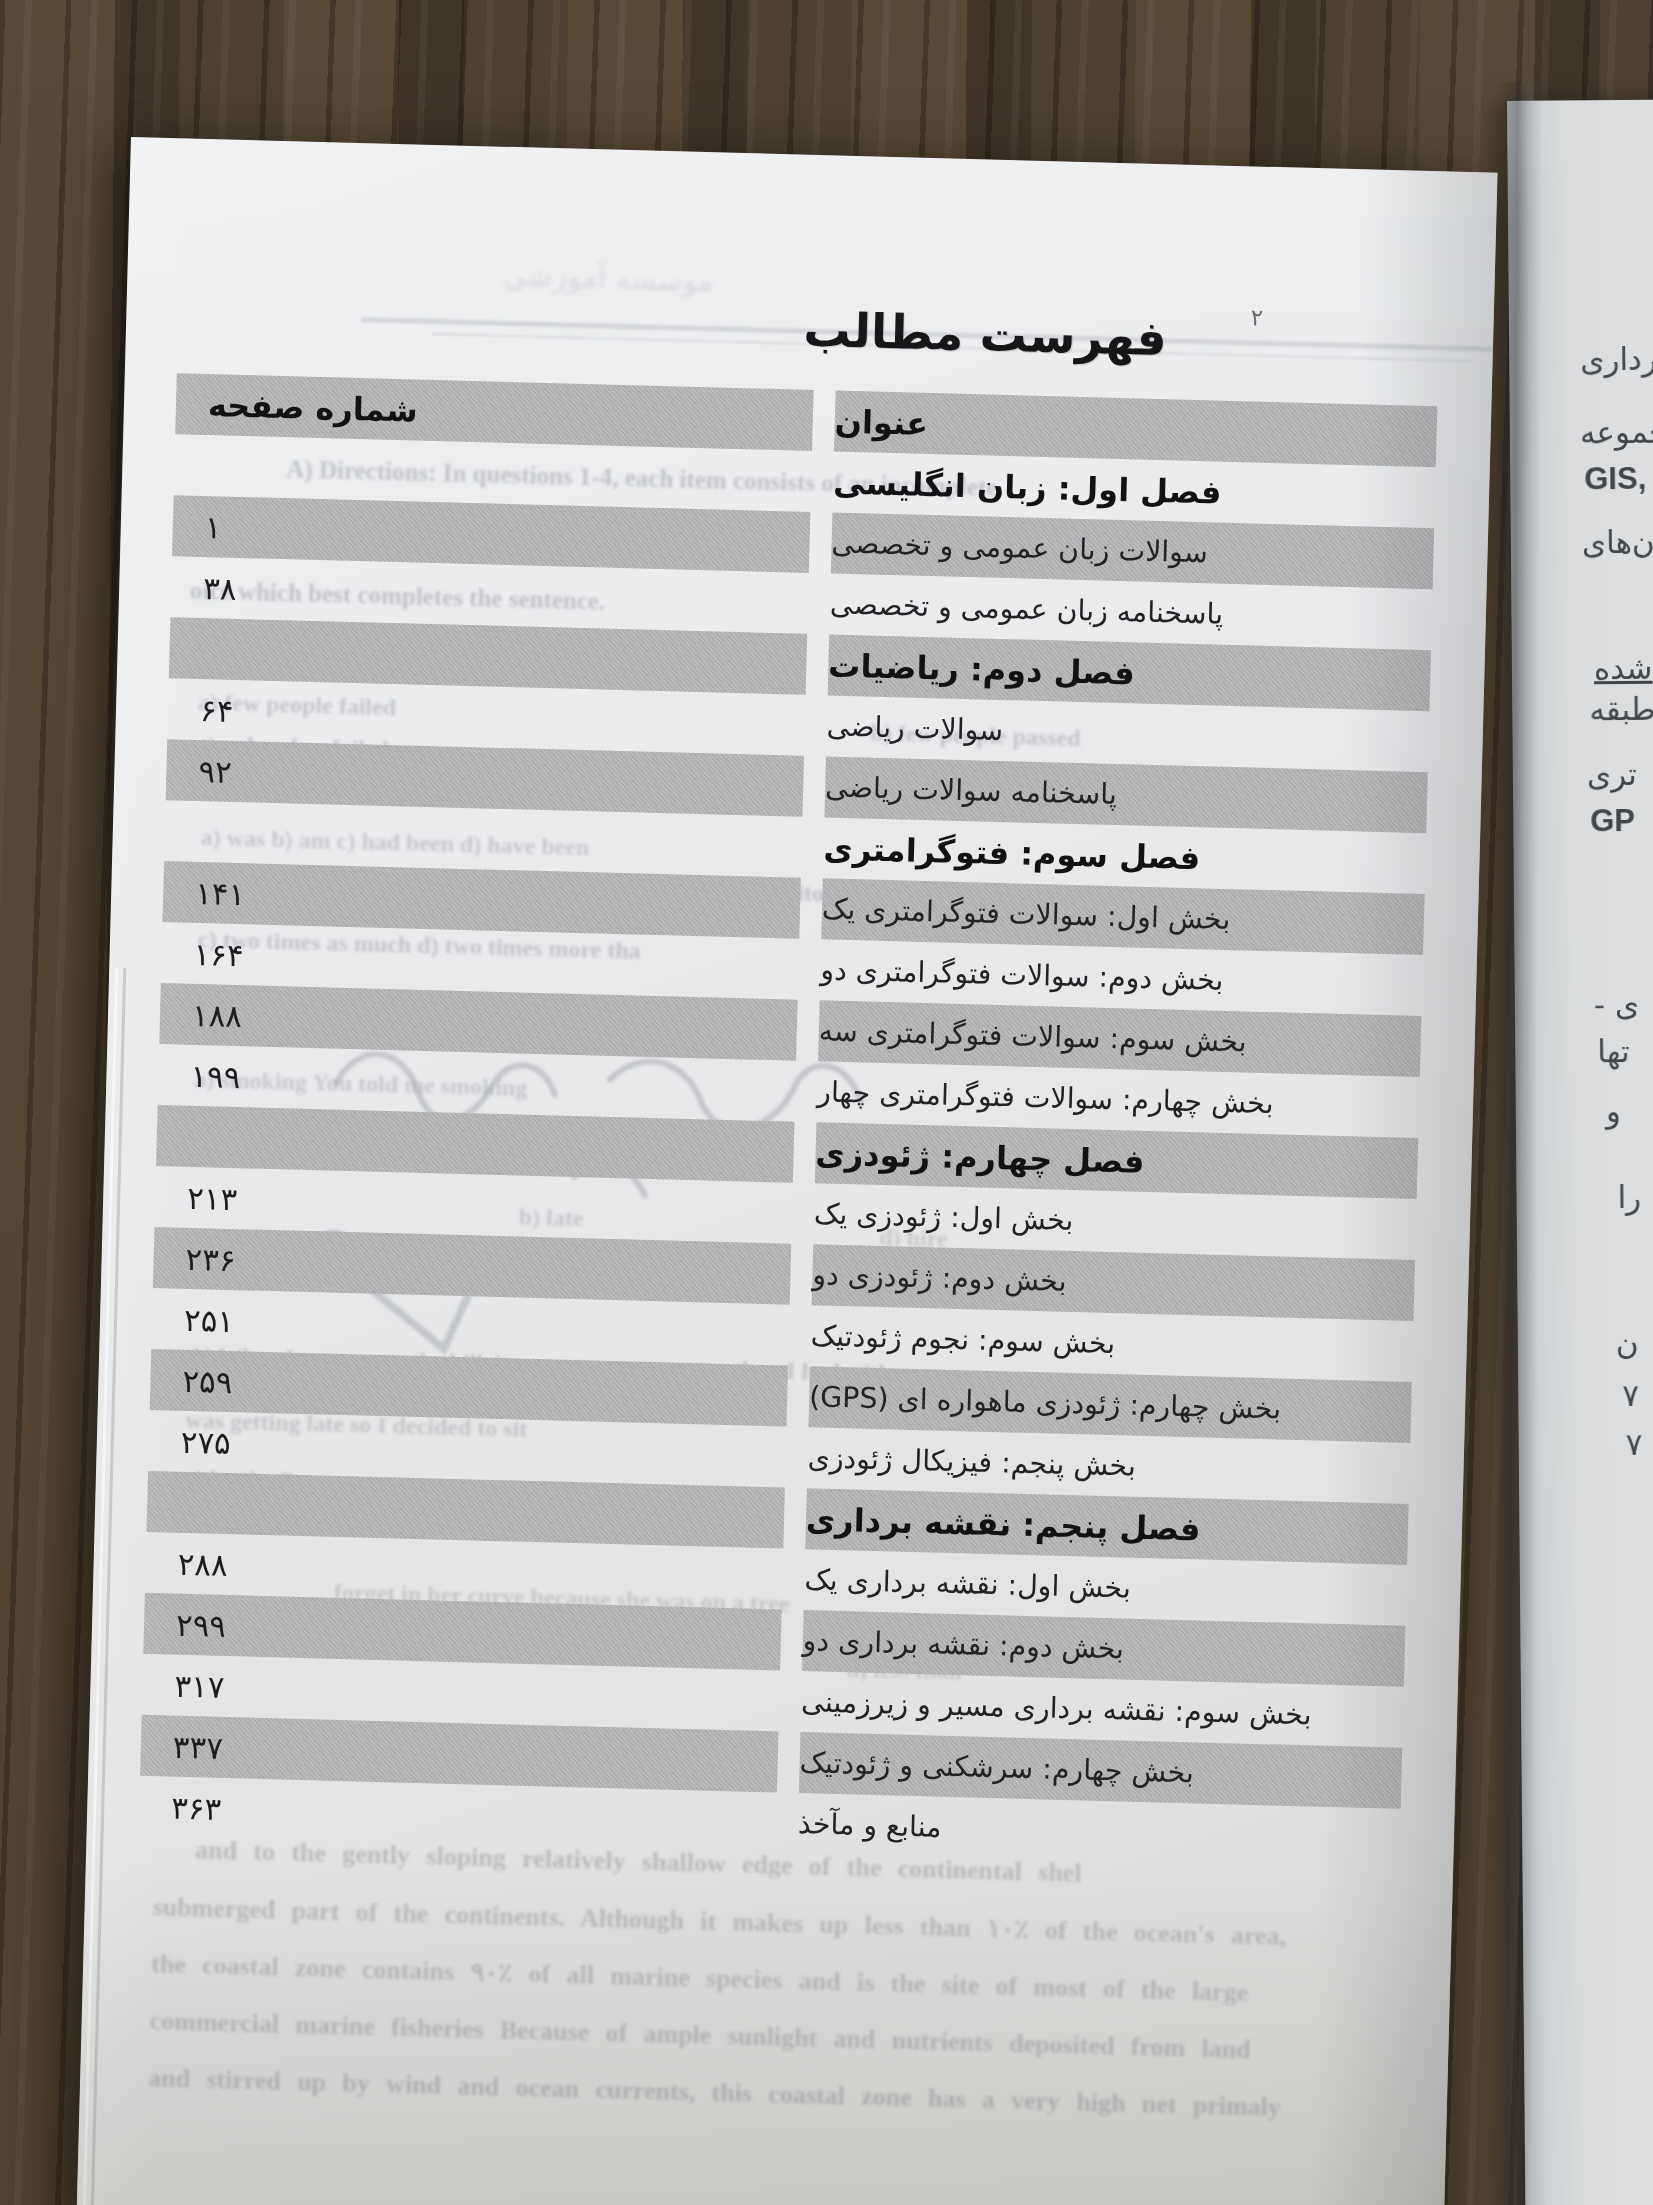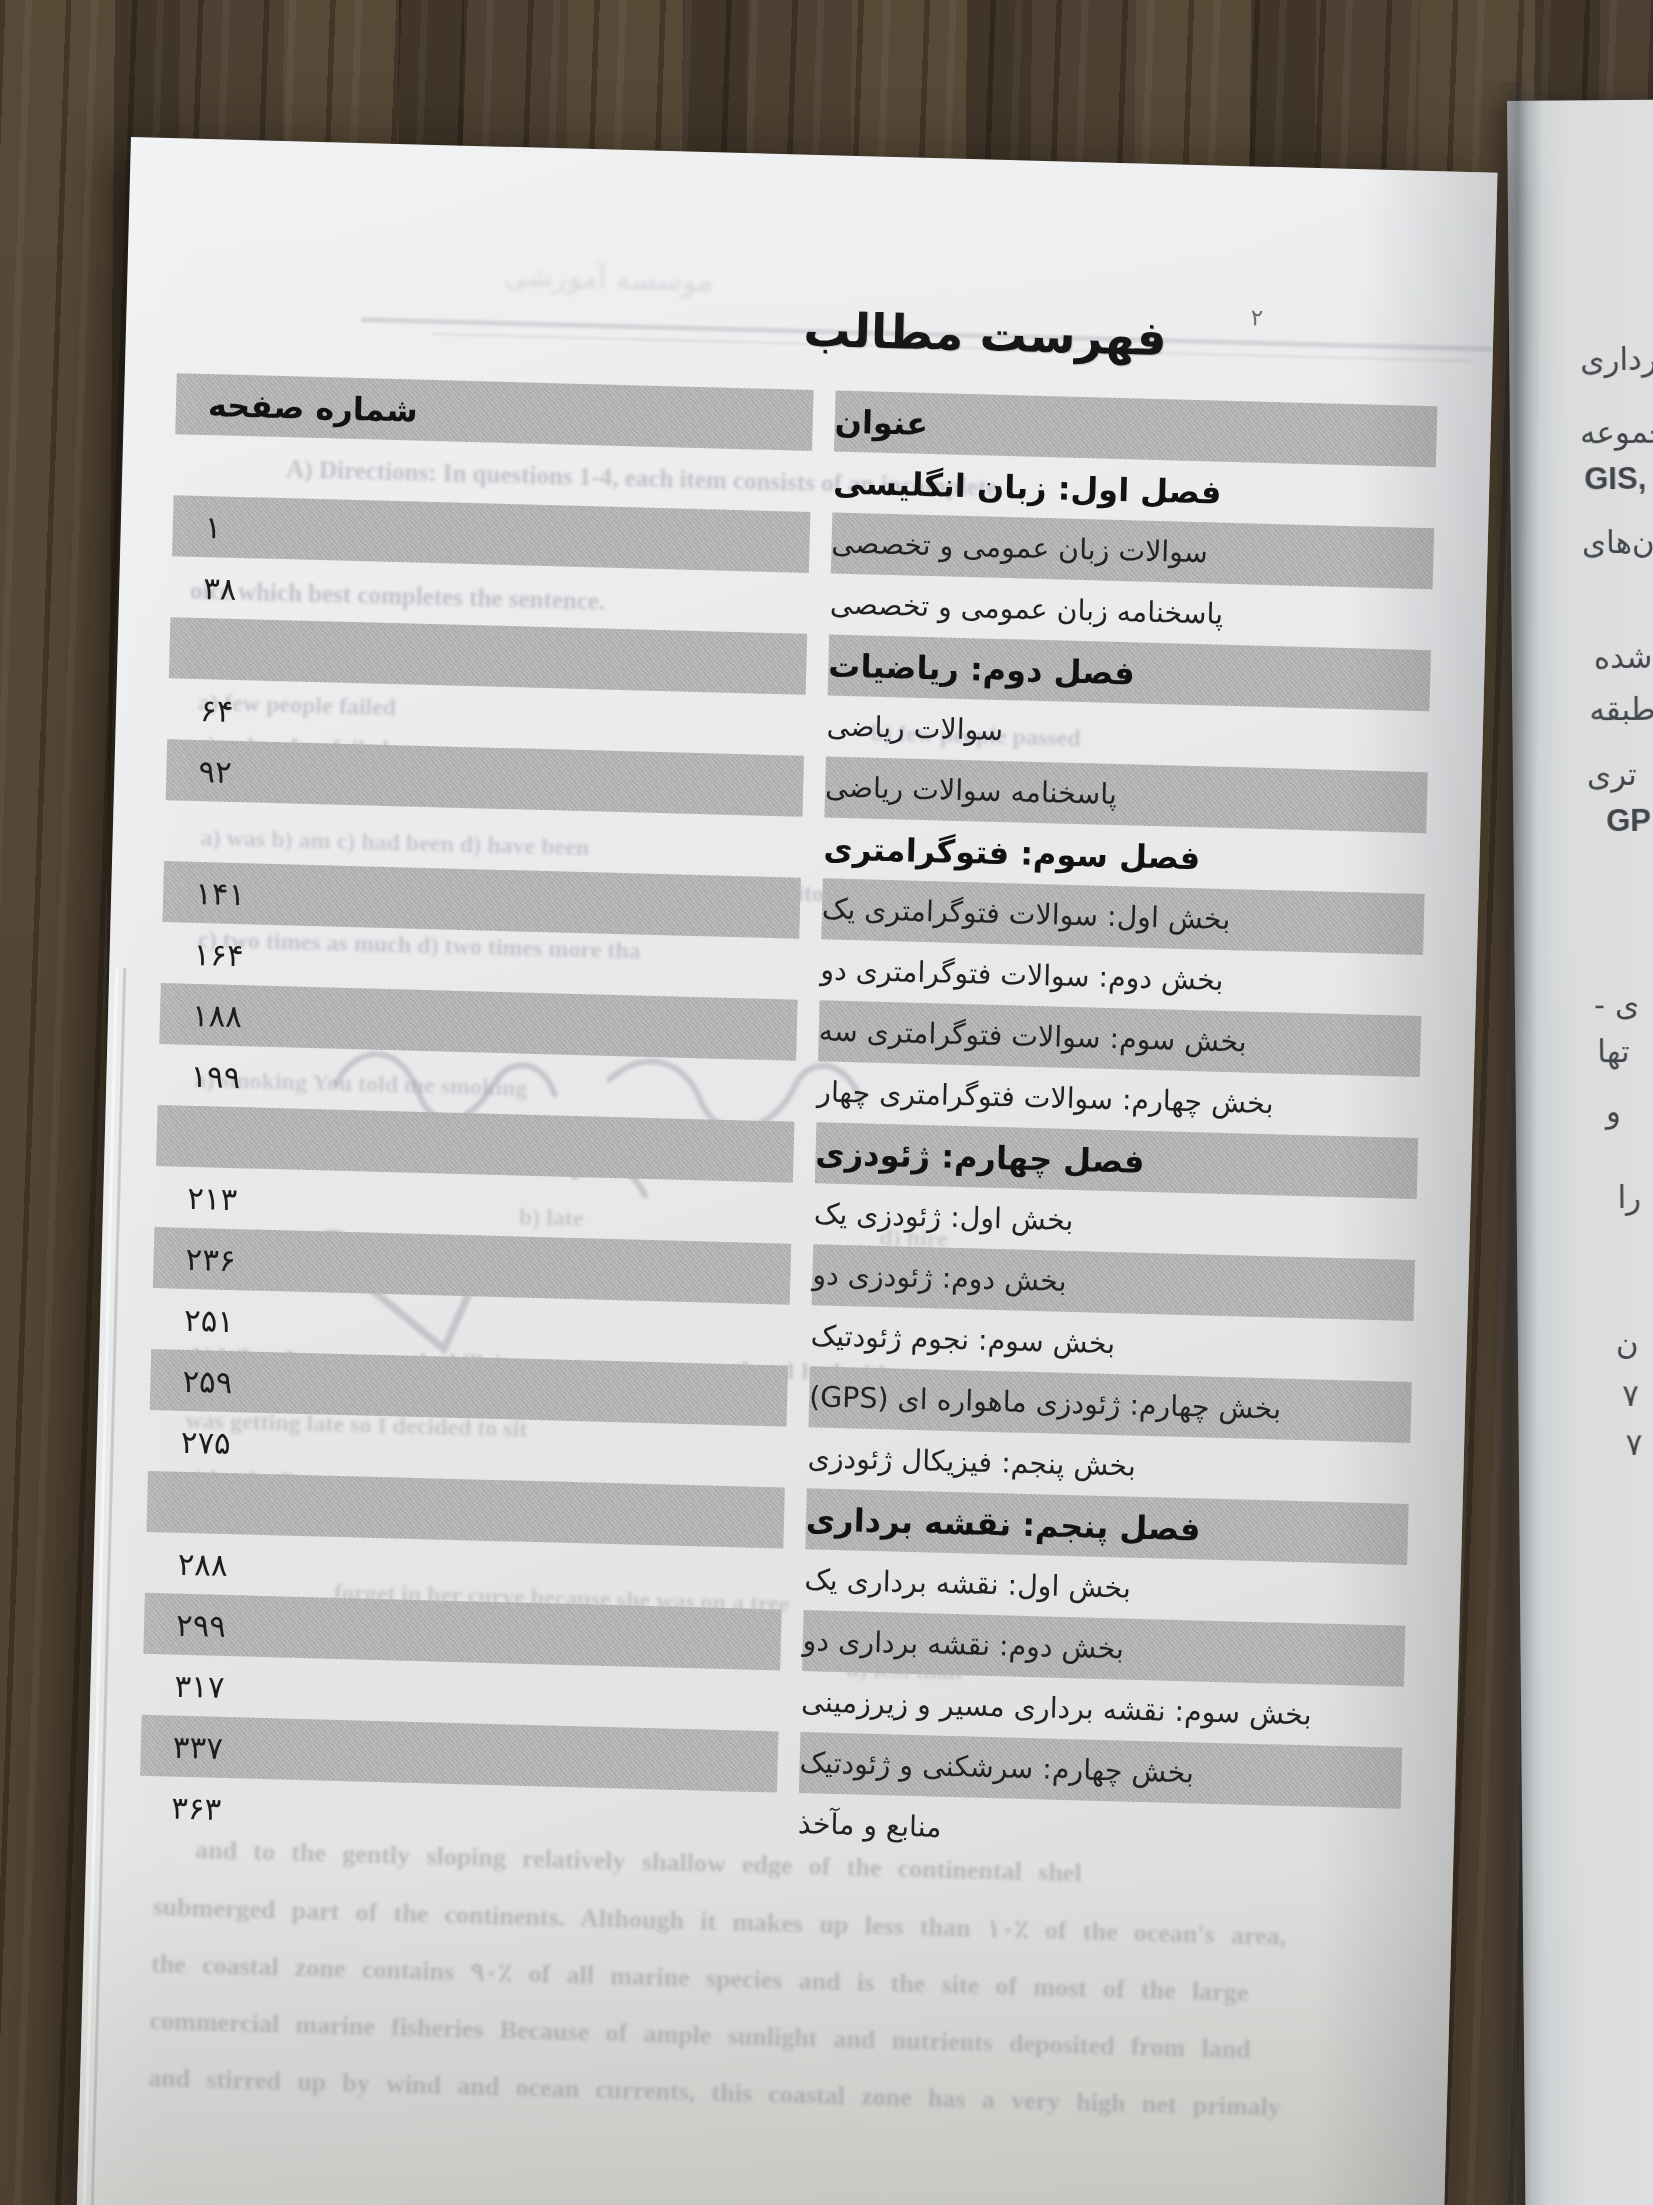--- a/index.html
+++ b/index.html
@@ -102,24 +102,24 @@
 </style>
 </head>
 <body>
 
 <div class="page-right noselect">
   <div id="fragments">
       <div class="frag" style="left: 71px; top: 241px;">رداری</div>
       <div class="frag" style="left: 70px; top: 314px;">جموعه</div>
       <div class="frag latin" style="left: 74px; top: 361px;">GIS,</div>
       <div class="frag" style="left: 71px; top: 424px;">ن‌های</div>
-      <div class="frag" style="left: 82px; top: 539px;">شده</div>
+      <div class="frag" style="left: 82px; top: 550px; text-decoration: underline;">شده</div>
       <div class="frag" style="left: 77px; top: 591px;">طبقه</div>
       <div class="frag" style="left: 74px; top: 656px; text-align: center;">تری</div>
-      <div class="frag latin" style="left: 77px; top: 703px; margin-left: 16px;">GP</div>
+      <div class="frag latin" style="left: 77px; top: 703px;">GP</div>
       <div class="frag" style="left: 79px; top: 886px;">ی -</div>
       <div class="frag" style="left: 82px; top: 933px;">تها</div>
       <div class="frag" style="left: 90px; top: 993px;">و</div>
       <div class="frag" style="left: 101px; top: 1079px;">را</div>
       <div class="frag" style="left: 98px; top: 1225px;">ن</div>
       <div class="frag" style="left: 104px; top: 1277px;">۷</div>
       <div class="frag" style="left: 107px; top: 1326px;">۷</div>
     </div>
 </div>
 

